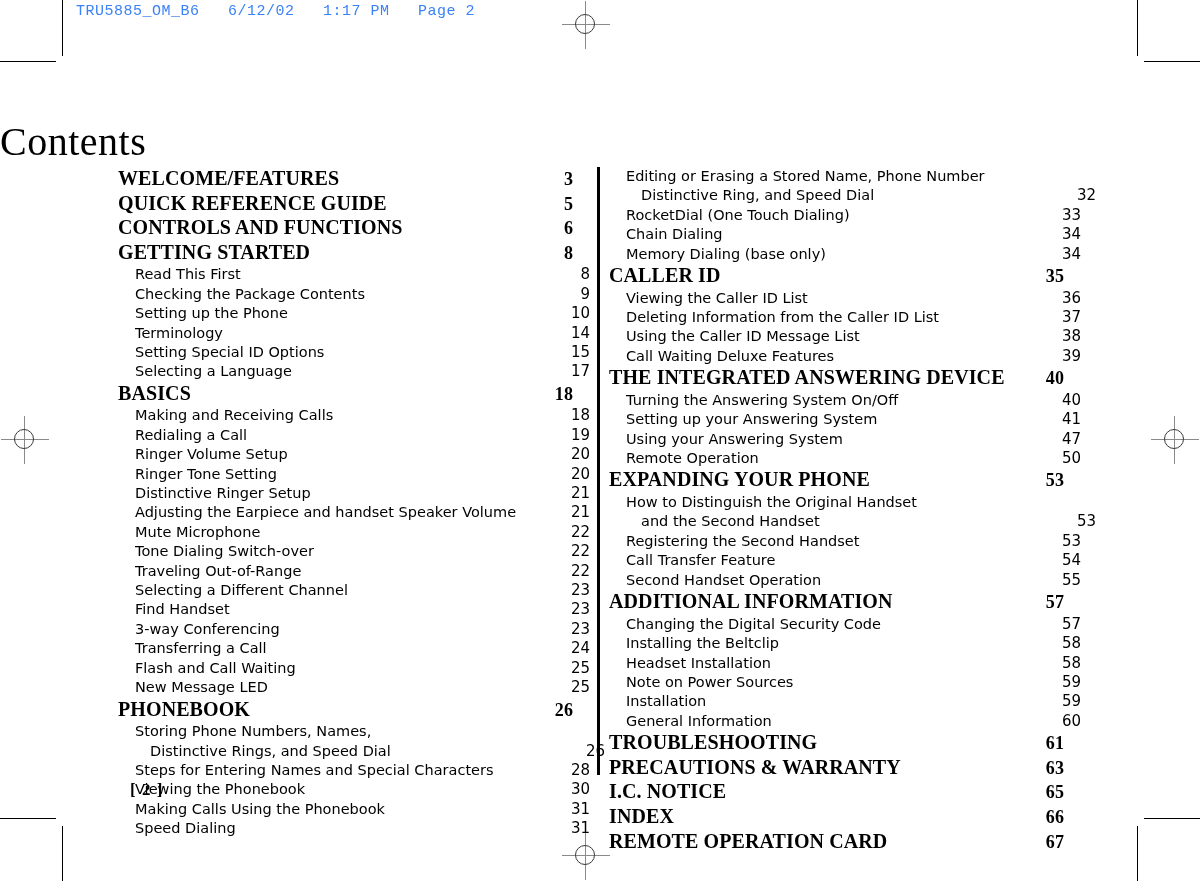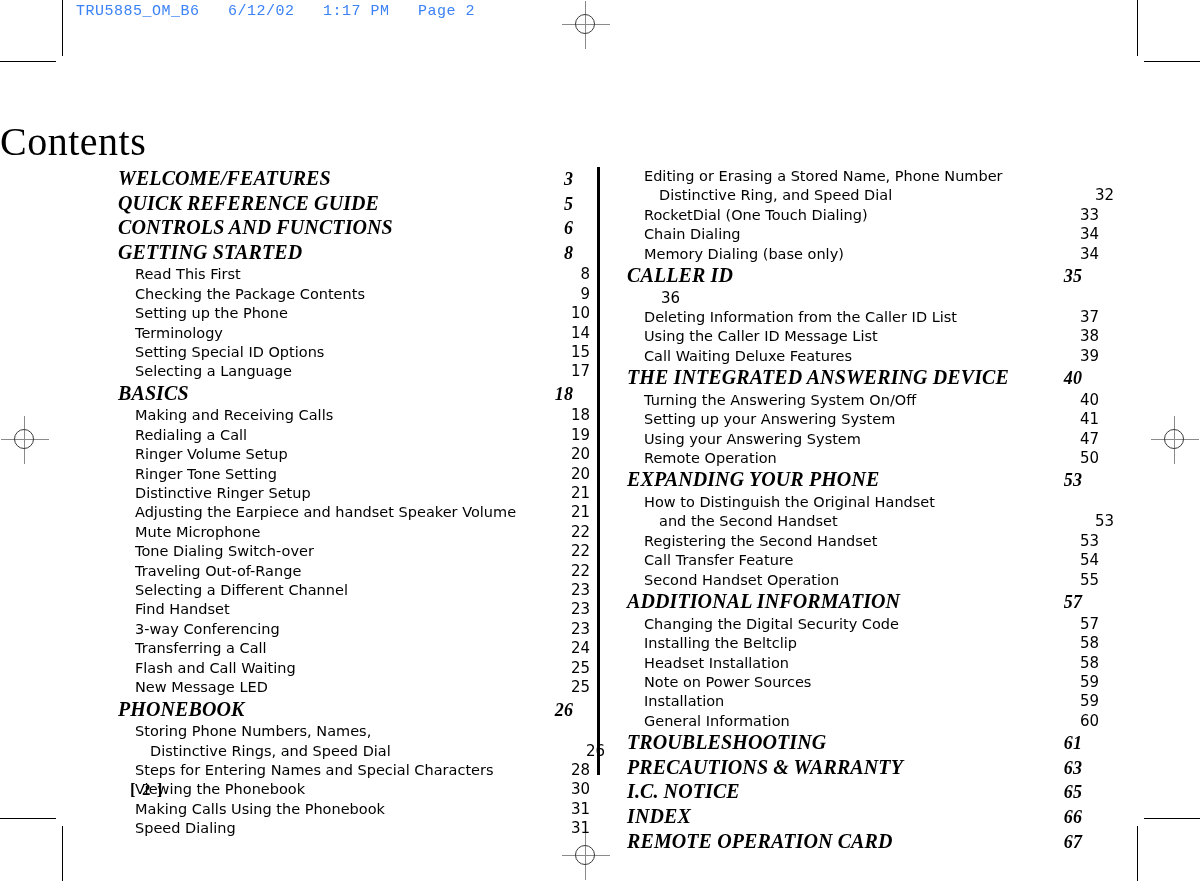--- a/index.html
+++ b/index.html
@@ -87,21 +87,21 @@
     position: absolute;
     top: 167px;
     left: 118px;
     width: 964px;
     display: flex;
   }
   .col {
     width: 455px;
   }
   .col-left  { padding-right: 0px; }
-  .col-right { margin-left: 54px; }
+  .col-right { margin-left: 36px; }
 
   .divider {
     position: absolute;
     left: 597px;
     top: 167px;
     width: 3px;
     height: 608px;
     background: #000000;
   }
 
@@ -117,21 +117,20 @@
     min-width: 30px;
   }
 
   
   .row.heading {
     font-family: "Liberation Serif", serif;
     font-weight: bold;
     font-size: 20px;
     line-height: 23.6px;
     letter-spacing: 0.1px;
-    font-style: italic;
   }
   .row.heading .pageno { font-size: 18px; }
 
   
   .row.entry {
     font-family: "DejaVu Sans", sans-serif;
     font-weight: normal;
     font-size: 14.5px;
     line-height: 19.4px;
     padding-left: 17px;
@@ -348,20 +347,21 @@
       </div>
       <div class="row entry">
         <span class="label">Memory Dialing (base only)</span>
         <span class="pageno">34</span>
       </div>
       <div class="row heading">
         <span class="label">CALLER ID</span>
         <span class="pageno">35</span>
       </div>
       <div class="row entry">
+        <span class="label">Viewing the Caller ID List</span>
         <span class="pageno">36</span>
       </div>
       <div class="row entry">
         <span class="label">Deleting Information from the Caller ID List</span>
         <span class="pageno">37</span>
       </div>
       <div class="row entry">
         <span class="label">Using the Caller ID Message List</span>
         <span class="pageno">38</span>
       </div>

